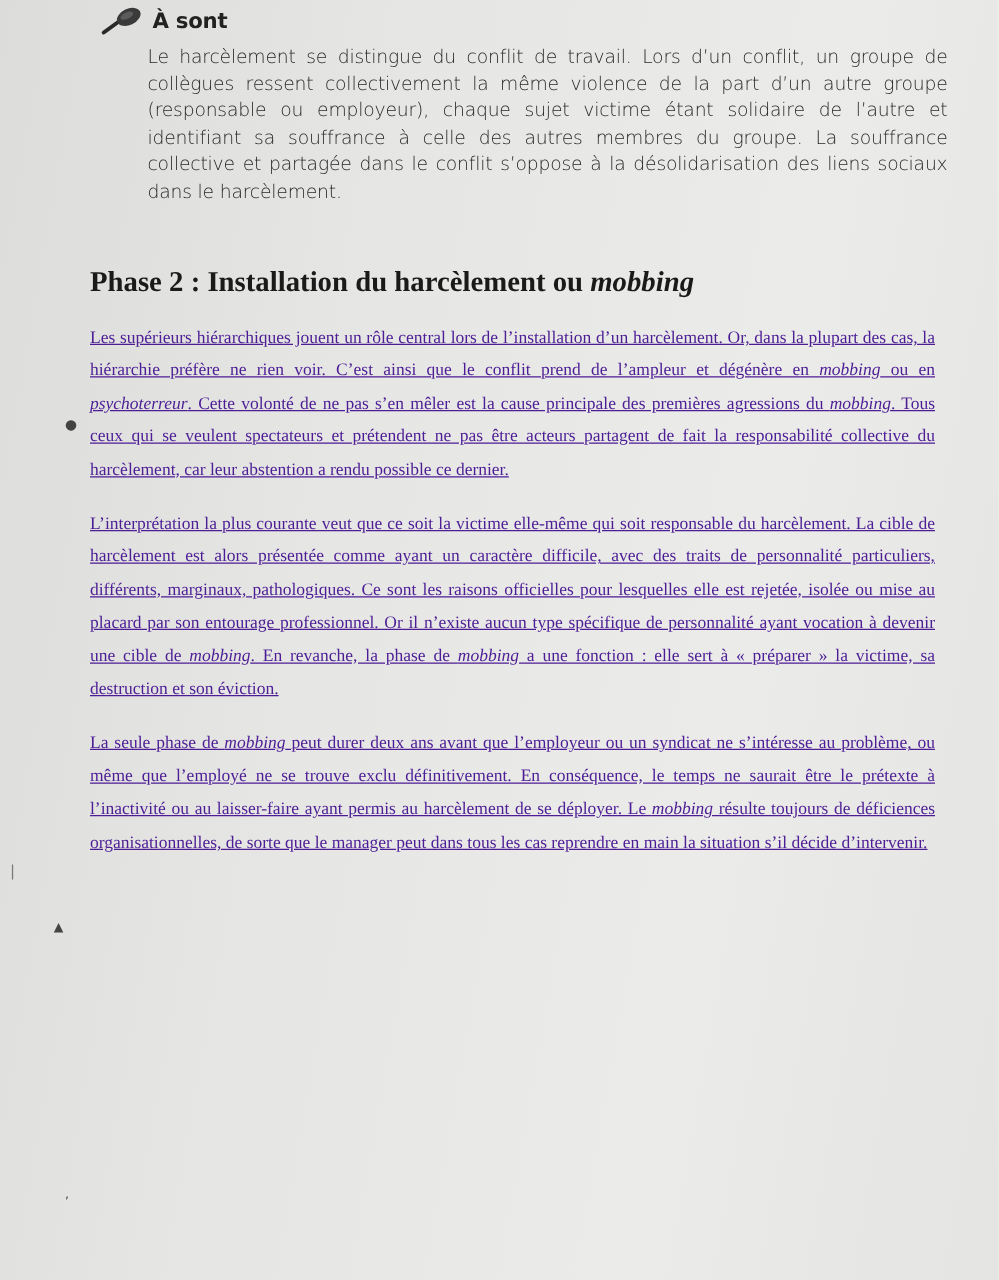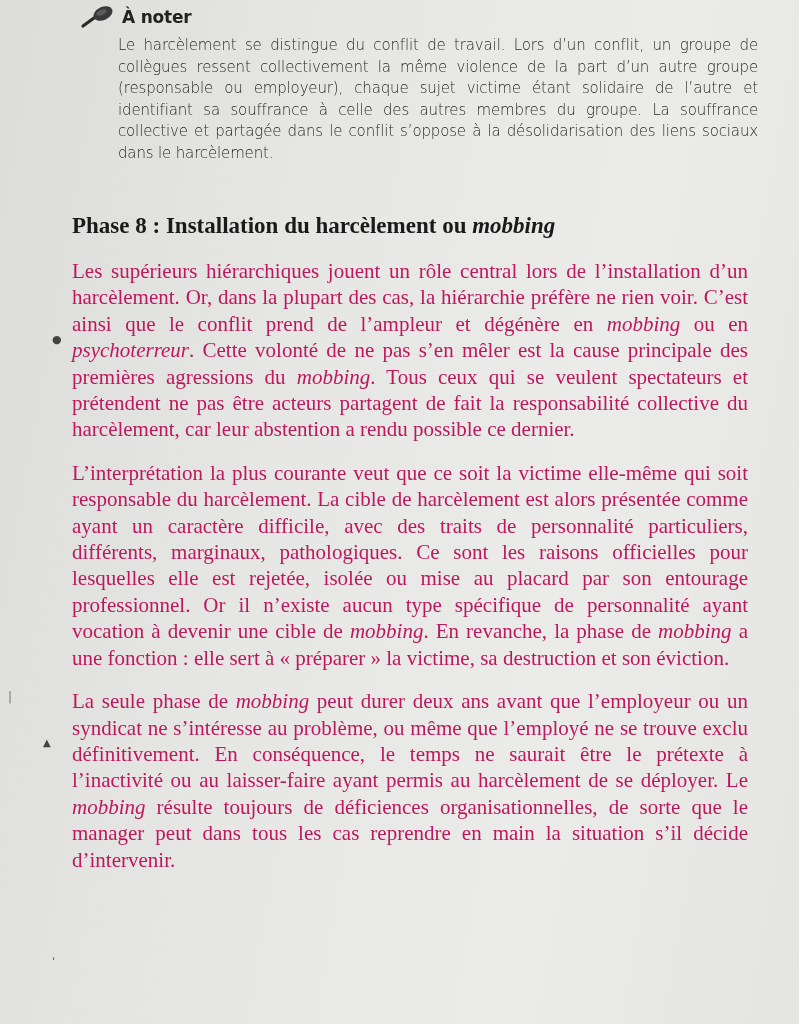--- a/index.html
+++ b/index.html
@@ -28,50 +28,50 @@
 
   .section-title {
     position: absolute; left: 72px; top: 213px; width: 700px;
     font-family: "Liberation Serif", serif; font-size: 23px; font-weight: bold; color: #1a1a1a;
     margin: 0;
   }
   .section-title em { font-style: italic; }
 
   .body {
     position: absolute; left: 72px; top: 258px; width: 676px;
-    font-family: "Liberation Serif", serif; font-size: 21px; line-height: 26.4px;
-    color: #be185d; text-align: justify;
+    font-family: "Liberation Serif", serif; font-size: 14px; line-height: 26.4px;
+    color: #4c1d95; text-align: justify; text-decoration: underline;
   }
   .body p { margin: 0 0 17px 0; hyphens: manual; }
   .body em { font-style: italic; }
 
   .mark { position: absolute; color: #444; font-family: "DejaVu Sans", sans-serif; }
 </style>
 </head>
 <body>
 
 <div class="page">
 
   <div class="note">
     <div class="note-head">
       <span class="note-icon">
         <svg width="36" height="24" viewBox="0 0 36 24">
           <line x1="3" y1="21" x2="14" y2="13" stroke="#2a2a2a" stroke-width="3.2" stroke-linecap="round"></line>
           <ellipse cx="23" cy="8.5" rx="10" ry="6.5" transform="rotate(-25 23 8.5)" fill="#3a3a3a"></ellipse>
           <ellipse cx="21.5" cy="7.5" rx="5.5" ry="2.6" transform="rotate(-25 21.5 7.5)" fill="#6a6a6a" opacity="0.7"></ellipse>
         </svg>
       </span>
-      <span class="note-title">À noter</span>
+      <span class="note-title">À sont</span>
     </div>
     <div class="note-body">
       <p>Le harcèlement se distingue du conflit de travail. Lors d’un conflit, un groupe de collègues ressent collectivement la même violence de la part d’un autre groupe (responsable ou employeur), chaque sujet victime étant solidaire de l’autre et identifiant sa souffrance à celle des autres membres du groupe. La souffrance collective et partagée dans le conflit s’oppose à la désolidarisation des liens sociaux dans le harcèlement.</p>
     </div>
   </div>
 
-  <h2 class="section-title"><span>Phase 8 : Installation du harcèlement ou </span><em>mobbing</em></h2>
+  <h2 class="section-title"><span>Phase 2 : Installation du harcèlement ou </span><em>mobbing</em></h2>
 
   <div class="body" id="body">
       <p><span>Les supérieurs hiérarchiques jouent un rôle central lors de l’installa­tion d’un harcèlement. Or, dans la plupart des cas, la hiérarchie préfère ne rien voir. C’est ainsi que le conflit prend de l’ampleur et dégénère en </span><em>mobbing</em><span> ou en </span><em>psychoterreur</em><span>. Cette volonté de ne pas s’en mêler est la cause principale des premières agressions du </span><em>mobbing</em><span>. Tous ceux qui se veulent spectateurs et prétendent ne pas être acteurs partagent de fait la responsabilité collective du harcèlement, car leur abstention a rendu possible ce dernier.</span></p>
       <p><span>L’interprétation la plus courante veut que ce soit la victime elle-même qui soit responsable du harcèlement. La cible de harcèlement est alors présentée comme ayant un caractère difficile, avec des traits de personnalité particuliers, différents, marginaux, pathologiques. Ce sont les raisons officielles pour lesquelles elle est rejetée, isolée ou mise au placard par son entourage professionnel. Or il n’existe aucun type spécifique de personnalité ayant vocation à devenir une cible de </span><em>mobbing</em><span>. En revanche, la phase de </span><em>mobbing</em><span> a une fonction : elle sert à « préparer » la victime, sa destruction et son éviction.</span></p>
       <p><span>La seule phase de </span><em>mobbing</em><span> peut durer deux ans avant que l’employeur ou un syndicat ne s’intéresse au problème, ou même que l’employé ne se trouve exclu définitivement. En conséquence, le temps ne saurait être le prétexte à l’inactivité ou au laisser-faire ayant permis au harcèlement de se déployer. Le </span><em>mobbing</em><span> résulte toujours de défi­ciences organisationnelles, de sorte que le manager peut dans tous les cas reprendre en main la situation s’il décide d’intervenir.</span></p>
     </div>
 
   <span class="mark" style="left:52px;top:333px;font-size:11px;">●</span>
   <span class="mark" style="left:8px;top:690px;font-size:12px;color:#777;">|</span>
   <span class="mark" style="left:43px;top:737px;font-size:10px;">▲</span>

